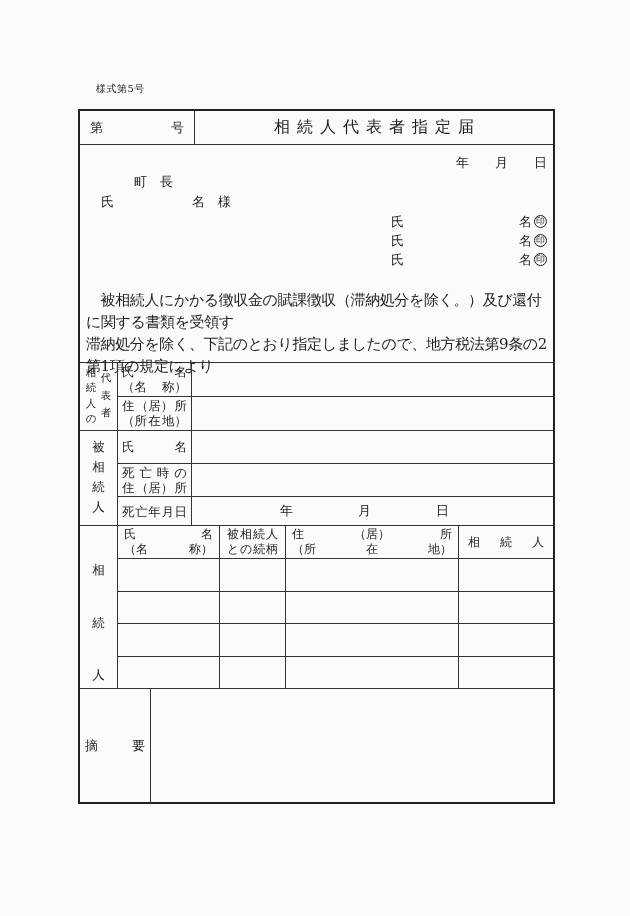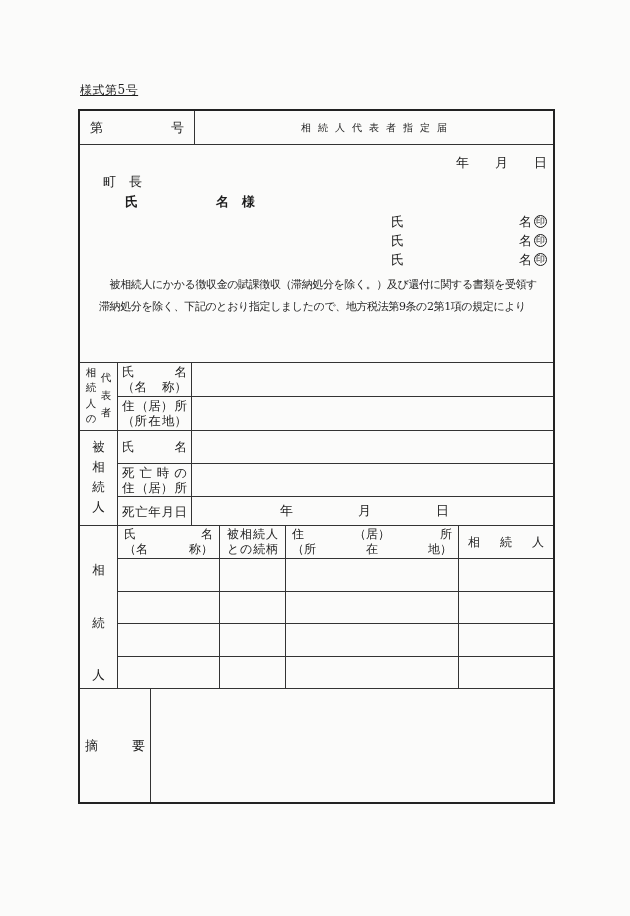--- a/index.html
+++ b/index.html
@@ -5,50 +5,50 @@
   * { margin:0; padding:0; box-sizing:border-box; }
   html,body { width:630px; height:916px; }
   body {
     background:#fbfbfa;
     color:#1d1d1d;
     font-family:"DejaVu Serif","Liberation Serif",serif;
     font-size:13px;
     position:relative;
     overflow:hidden;
   }
-  .form-label { position:absolute; left:80px; top:82px; font-size:12px; letter-spacing:0.5px;text-decoration:underline; }
+  .form-label { position:absolute; left:96px; top:82px; font-size:10px; letter-spacing:0.5px; }
 
   .sheet {
     position:absolute; left:78px; top:109px;
     width:477px; height:695px;
     border:2px solid #222;
     background:transparent;
   }
 
   .bb { border-bottom:1px solid #333; }
   .br { border-right:1px solid #333; }
 
   
   .rowA { display:flex; height:34px; }
   .docnum-cell { width:115px; display:flex; align-items:center; }
   .title-cell { flex:1; display:flex; align-items:center; justify-content:center;
-                letter-spacing:7px; text-indent:7px; font-size:10px; }
+                letter-spacing:7px; text-indent:7px; font-size:16px; }
 
   
   .rowB { height:218px; padding-top:9px; }
   .date-line { text-align:right; padding-right:6px; line-height:18px; }
-  .addr1 { padding-left:23px; line-height:20px; }
-  .addr2 { padding-left:45px; line-height:20px;font-weight:bold; }
+  .addr1 { padding-left:23px; line-height:20px;margin-left:31px; }
+  .addr2 { padding-left:21px; line-height:20px; }
   .sigblock { width:164px; margin:0 6px 0 auto; line-height:19px; }
   .sigline { display:flex; justify-content:space-between; align-items:center; padding-left:8px; }
   .sigright { display:flex; align-items:center; }
   .seal { display:inline-flex; width:13px; height:13px; border:1px solid #1d1d1d;
           border-radius:50%; align-items:center; justify-content:center;
           font-size:9px; line-height:1; margin-left:2px; }
-  .body-text { margin-top:5px; padding:0 4px 0 19px; font-size:11px;
+  .body-text { margin-top:20px; padding:0 4px 0 6px; font-size:15px;
                line-height:22px; letter-spacing:-0.4px; }
 
   
   .sec { display:flex; }
   .vlabel { width:38px; border-right:1px solid #333; display:flex; }
   .fields { flex:1; display:flex; flex-direction:column; }
   .frow { display:flex; }
   .flabel { width:74px; border-right:1px solid #333; display:flex;
             flex-direction:column; justify-content:center; font-size:12.5px; }
   .flabel .hspread { line-height:15px; padding:0 4px; }

